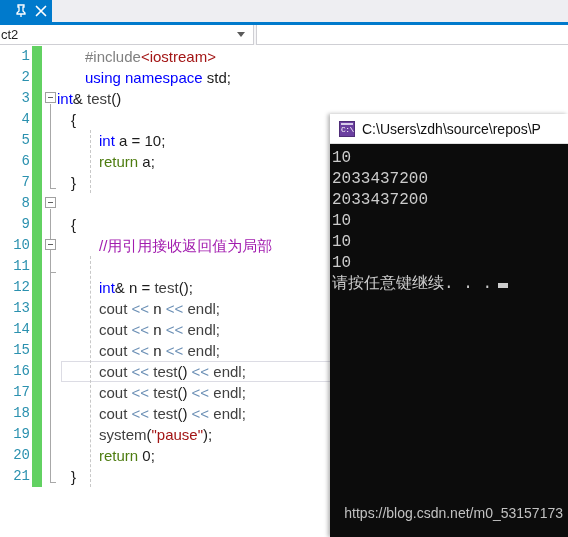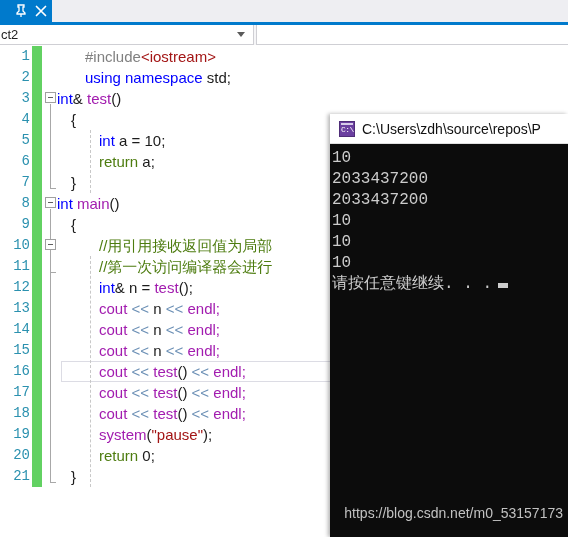--- a/index.html
+++ b/index.html
@@ -189,22 +189,22 @@
     border-left: 1px dashed #c8c8c8;
   }
 
   
   .t-pp    { color: #808080; }
   .t-str   { color: #a31515; }
   .t-kw    { color: #0000ff; }
   .t-ctl   { color: #4d7c0f; }
   .t-plain { color: #1c1c1c; }
   .t-op    { color: #6b8fb5; }
-  .t-cmt   { color: #4d7c0f; }
-  .t-id    { color: #a21caf; }
+  .t-cmt   { color: #a21caf; }
+  .t-id    { color: #404040; }
 
   
   .console {
     position: absolute;
     left: 330px; top: 114px;
     width: 238px; height: 423px;
     background: #0c0c0c;
     box-shadow: -2px 0 4px rgba(0,0,0,0.30);
     overflow: hidden;
   }
@@ -373,24 +373,22 @@
       <div class="fold-foot" style="top: 227px;"></div>
     </div>
   <div class="codearea">
       <div class="code-line" style="top: 1px; left: 28px;"><span class="t-pp">#include</span><span class="t-str">&lt;iostream&gt;</span></div>
       <div class="code-line" style="top: 22px; left: 28px;"><span class="t-kw">using namespace</span><span class="t-plain"> std;</span></div>
       <div class="code-line" style="top: 43px; left: 0px;"><span class="t-kw">int</span><span class="t-plain">&amp; </span><span class="t-id">test</span><span class="t-plain">()</span></div>
       <div class="code-line" style="top: 64px; left: 14px;"><span class="t-plain">{</span></div>
       <div class="code-line" style="top: 85px; left: 42px;"><span class="t-kw">int</span><span class="t-plain"> a = </span><span class="t-plain">10</span><span class="t-plain">;</span></div>
       <div class="code-line" style="top: 106px; left: 42px;"><span class="t-ctl">return</span><span class="t-plain"> a;</span></div>
       <div class="code-line" style="top: 127px; left: 14px;"><span class="t-plain">}</span></div>
-      <div class="code-line" style="top: 148px; left: 0px;"><span class="t-kw">int</span><span class="t-plain"> </span><span class="t-id">main</span><span class="t-plain">()</span></div>
       <div class="code-line" style="top: 169px; left: 14px;"><span class="t-plain">{</span></div>
       <div class="code-line" style="top: 190px; left: 42px;"><span class="t-cmt">//用引用接收返回值为局部</span></div>
-      <div class="code-line" style="top: 211px; left: 42px;"><span class="t-cmt">//第一次访问编译器会进行</span></div>
       <div class="code-line" style="top: 232px; left: 42px;"><span class="t-kw">int</span><span class="t-plain">&amp; n = </span><span class="t-id">test</span><span class="t-plain">();</span></div>
       <div class="code-line" style="top: 253px; left: 42px;"><span class="t-id">cout </span><span class="t-op">&lt;&lt;</span><span class="t-plain"> n </span><span class="t-op">&lt;&lt;</span><span class="t-id"> endl;</span></div>
       <div class="code-line" style="top: 274px; left: 42px;"><span class="t-id">cout </span><span class="t-op">&lt;&lt;</span><span class="t-plain"> n </span><span class="t-op">&lt;&lt;</span><span class="t-id"> endl;</span></div>
       <div class="code-line" style="top: 295px; left: 42px;"><span class="t-id">cout </span><span class="t-op">&lt;&lt;</span><span class="t-plain"> n </span><span class="t-op">&lt;&lt;</span><span class="t-id"> endl;</span></div>
       <div class="code-line" style="top: 316px; left: 42px;"><span class="t-id">cout </span><span class="t-op">&lt;&lt;</span><span class="t-plain"> </span><span class="t-id">test</span><span class="t-plain">() </span><span class="t-op">&lt;&lt;</span><span class="t-id"> endl;</span></div>
       <div class="code-line" style="top: 337px; left: 42px;"><span class="t-id">cout </span><span class="t-op">&lt;&lt;</span><span class="t-plain"> </span><span class="t-id">test</span><span class="t-plain">() </span><span class="t-op">&lt;&lt;</span><span class="t-id"> endl;</span></div>
       <div class="code-line" style="top: 358px; left: 42px;"><span class="t-id">cout </span><span class="t-op">&lt;&lt;</span><span class="t-plain"> </span><span class="t-id">test</span><span class="t-plain">() </span><span class="t-op">&lt;&lt;</span><span class="t-id"> endl;</span></div>
       <div class="code-line" style="top: 379px; left: 42px;"><span class="t-id">system</span><span class="t-plain">(</span><span class="t-str">"pause"</span><span class="t-plain">);</span></div>
       <div class="code-line" style="top: 400px; left: 42px;"><span class="t-ctl">return</span><span class="t-plain"> </span><span class="t-plain">0</span><span class="t-plain">;</span></div>
       <div class="code-line" style="top: 421px; left: 14px;"><span class="t-plain">}</span></div>

